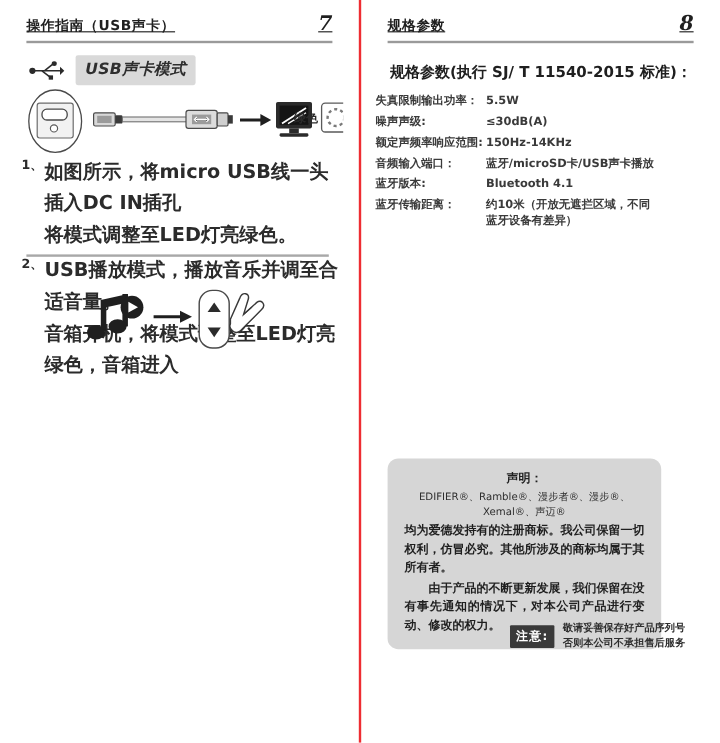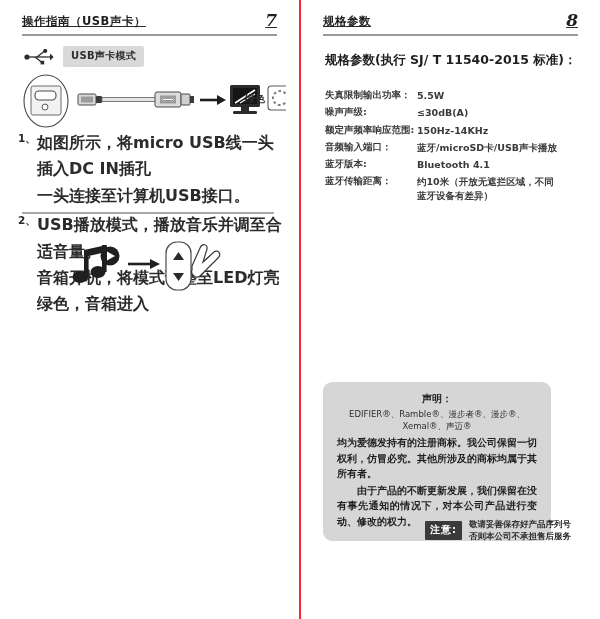--- a/index.html
+++ b/index.html
@@ -39,23 +39,23 @@
   }
 
   
   .mode-row {
     position: absolute; left: 24px; top: 46px;
     display: flex; align-items: center; gap: 9px;
   }
   .usb-glyph { width: 30px; height: 16px; display: block; }
   .mode-badge {
     background: #d9d9d9; color: #2e2e2e;
-    font-size: 10px; font-weight: bold;
+    font-size: 13px; font-weight: bold;
     padding: 3px 8px 4px; border-radius: 2px;
-    letter-spacing: .3px; white-space: nowrap;
+    letter-spacing: .3px; white-space: nowrap; font-style: italic;
   }
 
   
   .diagram {
     position: absolute; left: 14px; top: 74px;
     width: 272px; height: 56px;
   }
   .diagram svg { display: block; }
   .green-label {
     position: absolute; left: 245px; top: 92px;
@@ -89,21 +89,21 @@
     position: absolute; left: 0; right: 0; top: 297px;
     text-align: center; font-size: 10.5px; font-weight: bold; color: #2b2b2b;
   }
 
   
   .spec-title {
     position: absolute; left: 24px; top: 52px;
     font-size: 12.5px; font-weight: bold; color: #1f1f1f;
   }
   .spec-table {
-    position: absolute; left: 24px; top: 78px; width: 262px; margin-top: 11px;
+    position: absolute; left: 12px; top: 78px; width: 262px;
   }
   .spec-row { display: flex; margin-bottom: 3.5px; }
   .spec-key {
     width: 92px; flex: 0 0 92px;
     font-size: 9.5px; font-weight: bold; color: #3a3a3a;
   }
   .spec-val { font-size: 9.5px; font-weight: bold; color: #3a3a3a; line-height: 1.45; }
   .spec-val .ln2 { display: block; }
 
   
@@ -217,21 +217,21 @@
         </g>
       </svg>
     </div>
     <div class="green-label">绿色</div>
 
     <div class="steps">
       <div class="step">
         <div class="step-num">1、</div>
         <div class="step-body">
           <span class="ln">如图所示，将micro USB线一头插入DC IN插孔</span>
-          <span class="ln">一头连接至计算机USB接口。</span>
+          <span class="ln">将模式调整至LED灯亮绿色。</span>
         </div>
       </div>
       <div class="step">
         <div class="step-num">2、</div>
         <div class="step-body">
           <span class="ln">USB播放模式，播放音乐并调至合适音量。</span>
           <span class="ln">音箱开机，将模式调整至LED灯亮绿色，音箱进入</span>
         </div>
       </div>
     </div>

